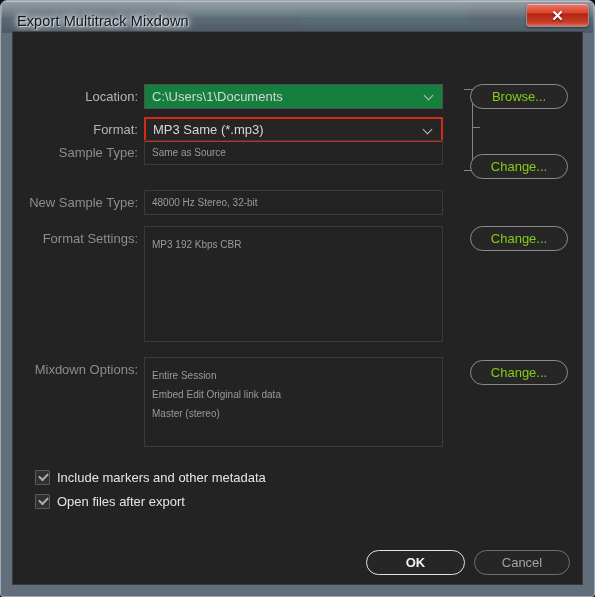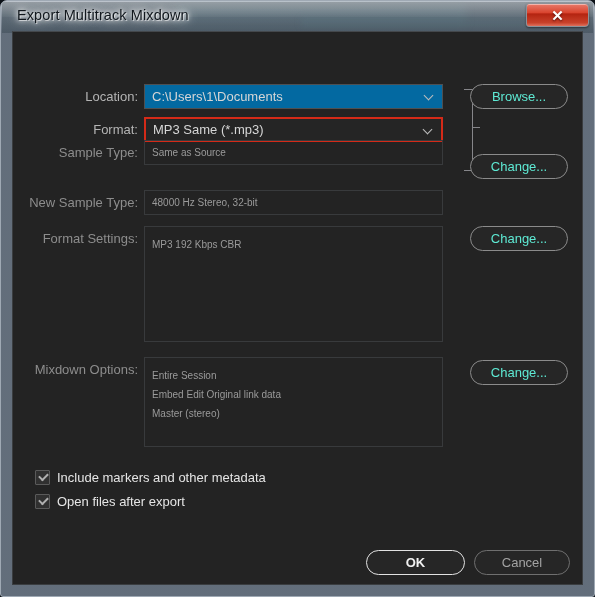--- a/index.html
+++ b/index.html
@@ -72,21 +72,21 @@
     width: 240px; height: 10px;
     background: rgba(90,130,140,0.18);
     filter: blur(3px);
     pointer-events: none;
   }
 
   
   #title-text {
     position: absolute;
     left: 16px;
-    top: 6px;
+    top: 12px;
     font-size: 14.5px;
     color: #11171d;
     letter-spacing: 0.1px;
     text-shadow:
       0 0 5px rgba(255,255,255,0.95),
       0 0 9px rgba(255,255,255,0.85),
       0 0 14px rgba(255,255,255,0.6),
       1px 1px 0 rgba(255,255,255,0.55);
     white-space: nowrap;
   }
@@ -176,21 +176,21 @@
     outline: none;
   }
 
   
   .combo {
     position: absolute;
     left: 131px;
     width: 299px;
     height: 25px;
     box-sizing: border-box;
-    background: #0369a1;
+    background: #15803d;
     border: 1px solid #4d5053;
     cursor: pointer;
   }
   .combo.highlight {
     border: 2px solid #d42a18;
     background: #252525;
   }
   .combo .combo-value {
     position: absolute;
     left: 7px;
@@ -245,21 +245,21 @@
   .readonly-box .opt-line { display: block; white-space: nowrap; }
 
   
   .pill-button {
     position: absolute;
     box-sizing: border-box;
     height: 25px;
     border-radius: 13px;
     border: 1px solid #8b8b8b;
     background: #262626;
-    color: #5eead4;
+    color: #84cc16;
     font-size: 13px;
     font-family: "Liberation Sans", sans-serif;
     text-align: center;
     line-height: 23px;
     cursor: pointer;
     white-space: nowrap;
   }
   .pill-button.dim {
     border-color: #6f6f6f;
     color: #a3a3a3;

